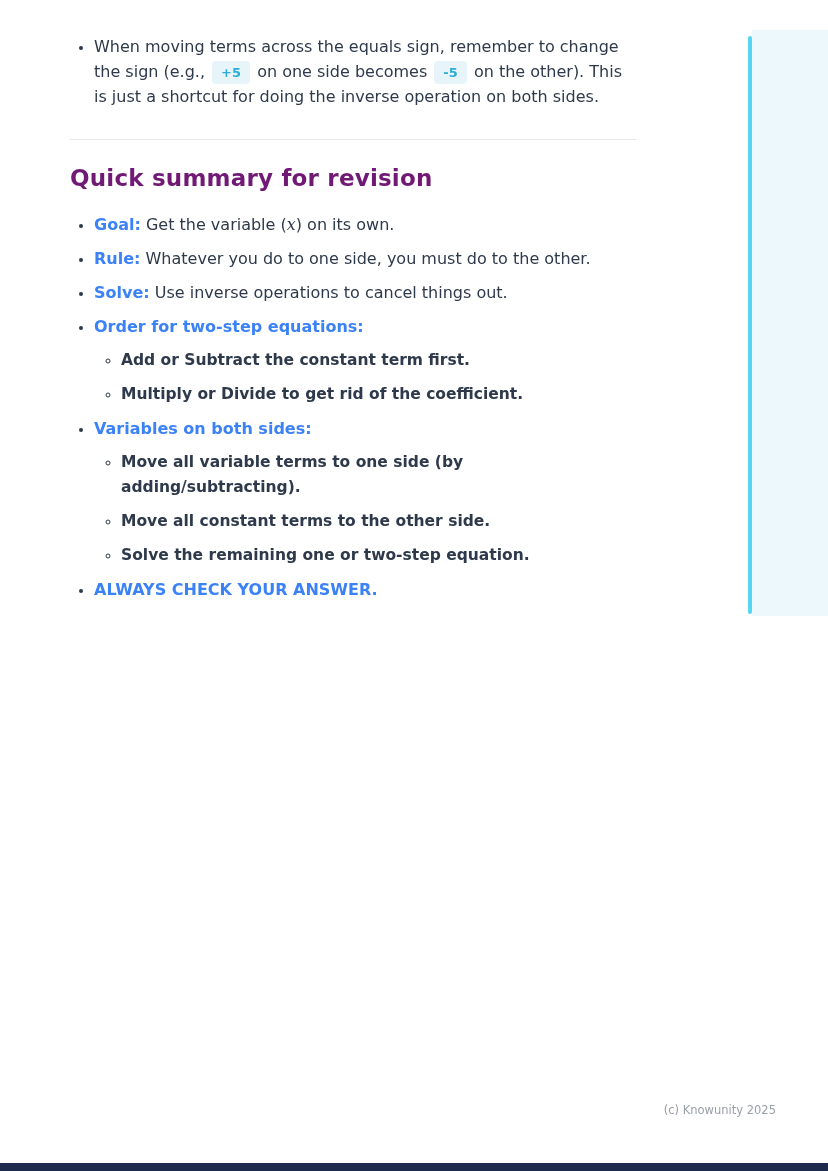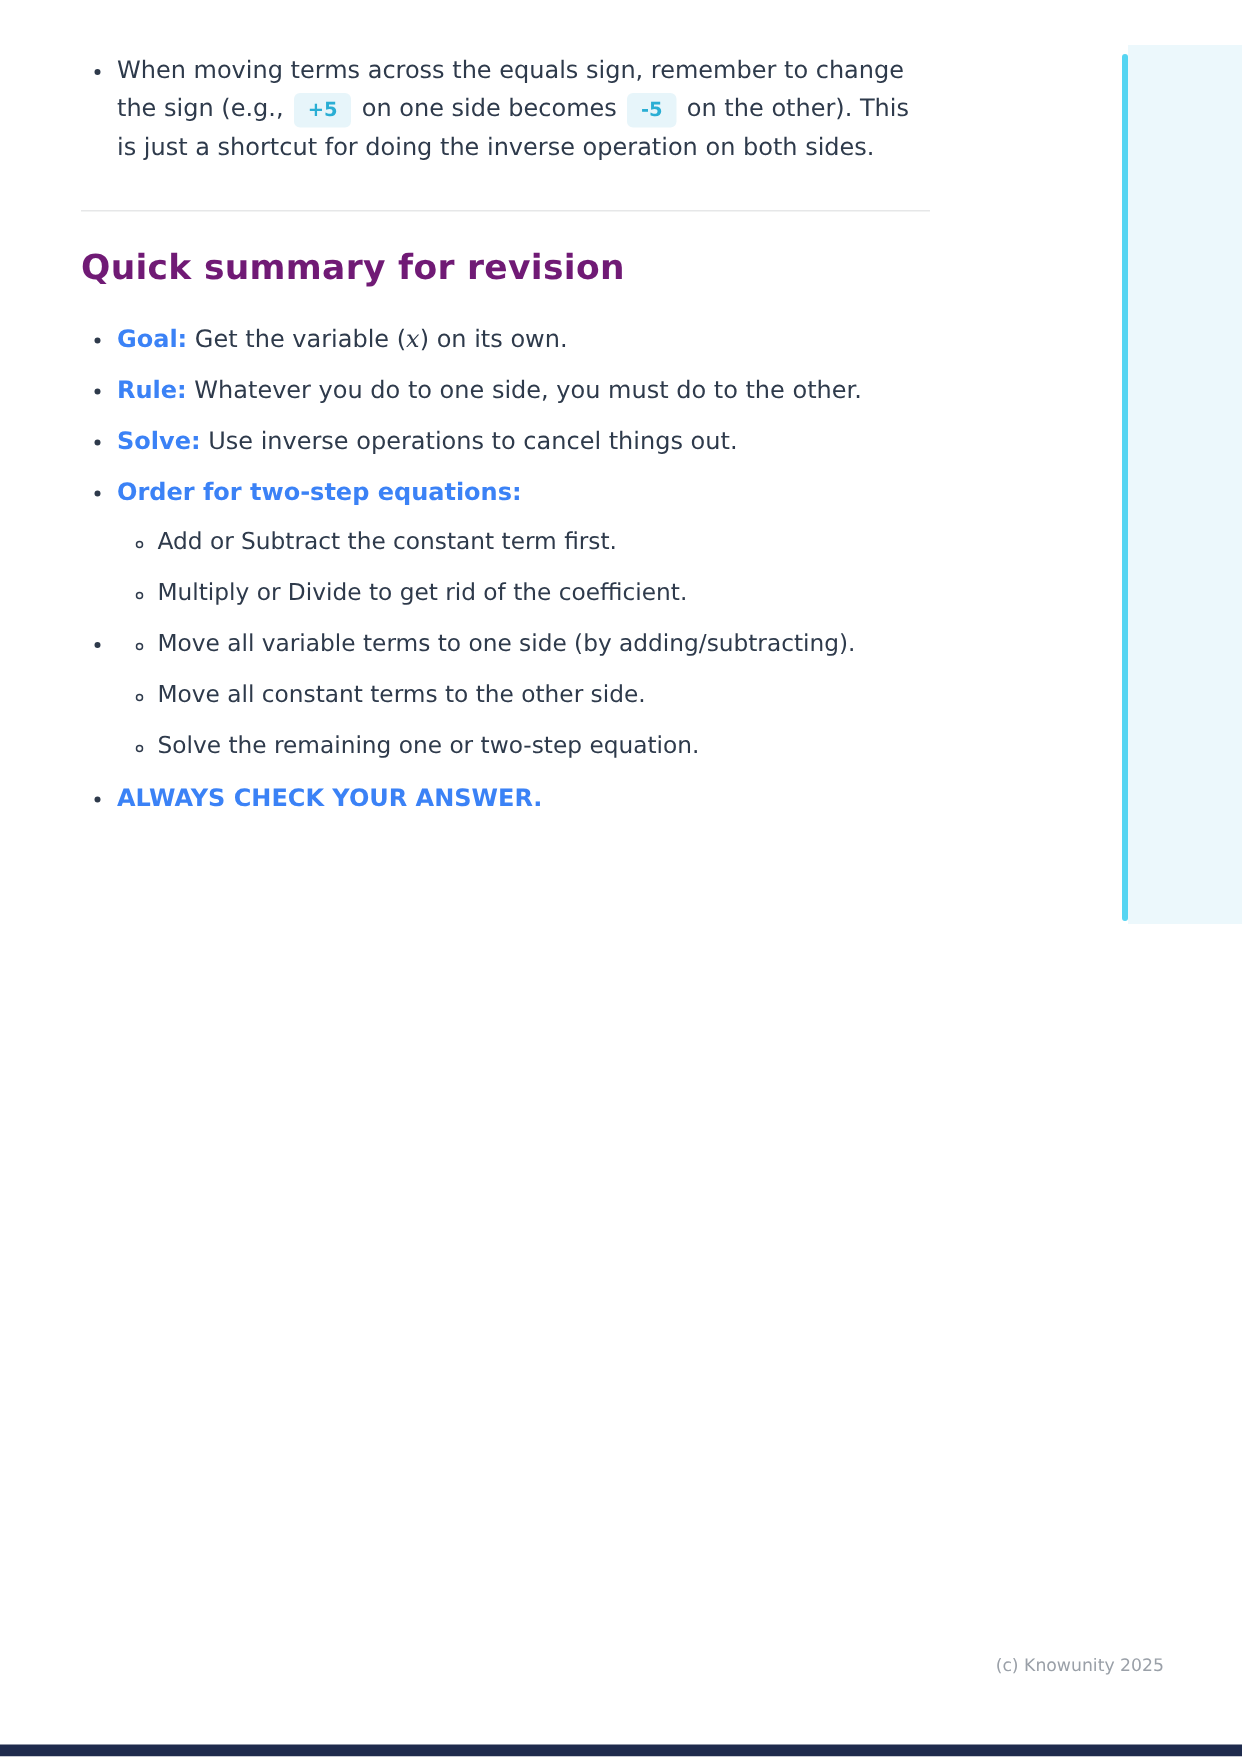--- a/index.html
+++ b/index.html
@@ -9,41 +9,41 @@
     height: 1171px;
     position: relative;
     background: #ffffff;
     font-family: "DejaVu Sans", "Liberation Sans", sans-serif;
     color: #2e3a4b;
     overflow: hidden;
   }
 
   .content {
     position: absolute;
-    left: 54px;
+    left: 70px;
     top: 34px;
     width: 566px;
   }
 
   ul.top-list {
     margin: 0;
     padding: 0 0 0 24px;
     font-size: 16px;
     line-height: 25px;
   }
   ul.top-list > li { margin-bottom: 9px; }
   ul.top-list > li::marker { color: #2e3a4b; font-size: 14px; }
 
   ul.sub-list {
     margin: 9px 0 0 0;
     padding: 0 0 0 27px;
     font-size: 15.5px;
     line-height: 25px;
   }
-  ul.sub-list > li { margin-bottom: 9px; }
+  ul.sub-list > li { margin-bottom: 9px; font-weight: bold; }
   ul.sub-list > li::marker { color: #2e3a4b; font-size: 13px; }
 
   .bold-label {
     font-weight: 700;
     color: #3b82f6;
   }
 
   .code-badge {
     display: inline-block;
     background: #e7f5fa;
@@ -159,20 +159,21 @@
         <li>
           <span>Add or Subtract the constant term first.</span>
         </li>
         <li>
           <span>Multiply or Divide to get rid of the coefficient.</span>
         </li>
       </ul>
     </li>
 
     <li>
+      <span class="bold-label">Variables on both sides:</span>
       <ul class="sub-list">
         <li>
           <span>Move all variable terms to one side (by adding/subtracting).</span>
         </li>
         <li>
           <span>Move all constant terms to the other side.</span>
         </li>
         <li>
           <span>Solve the remaining one or two-step equation.</span>
         </li>

